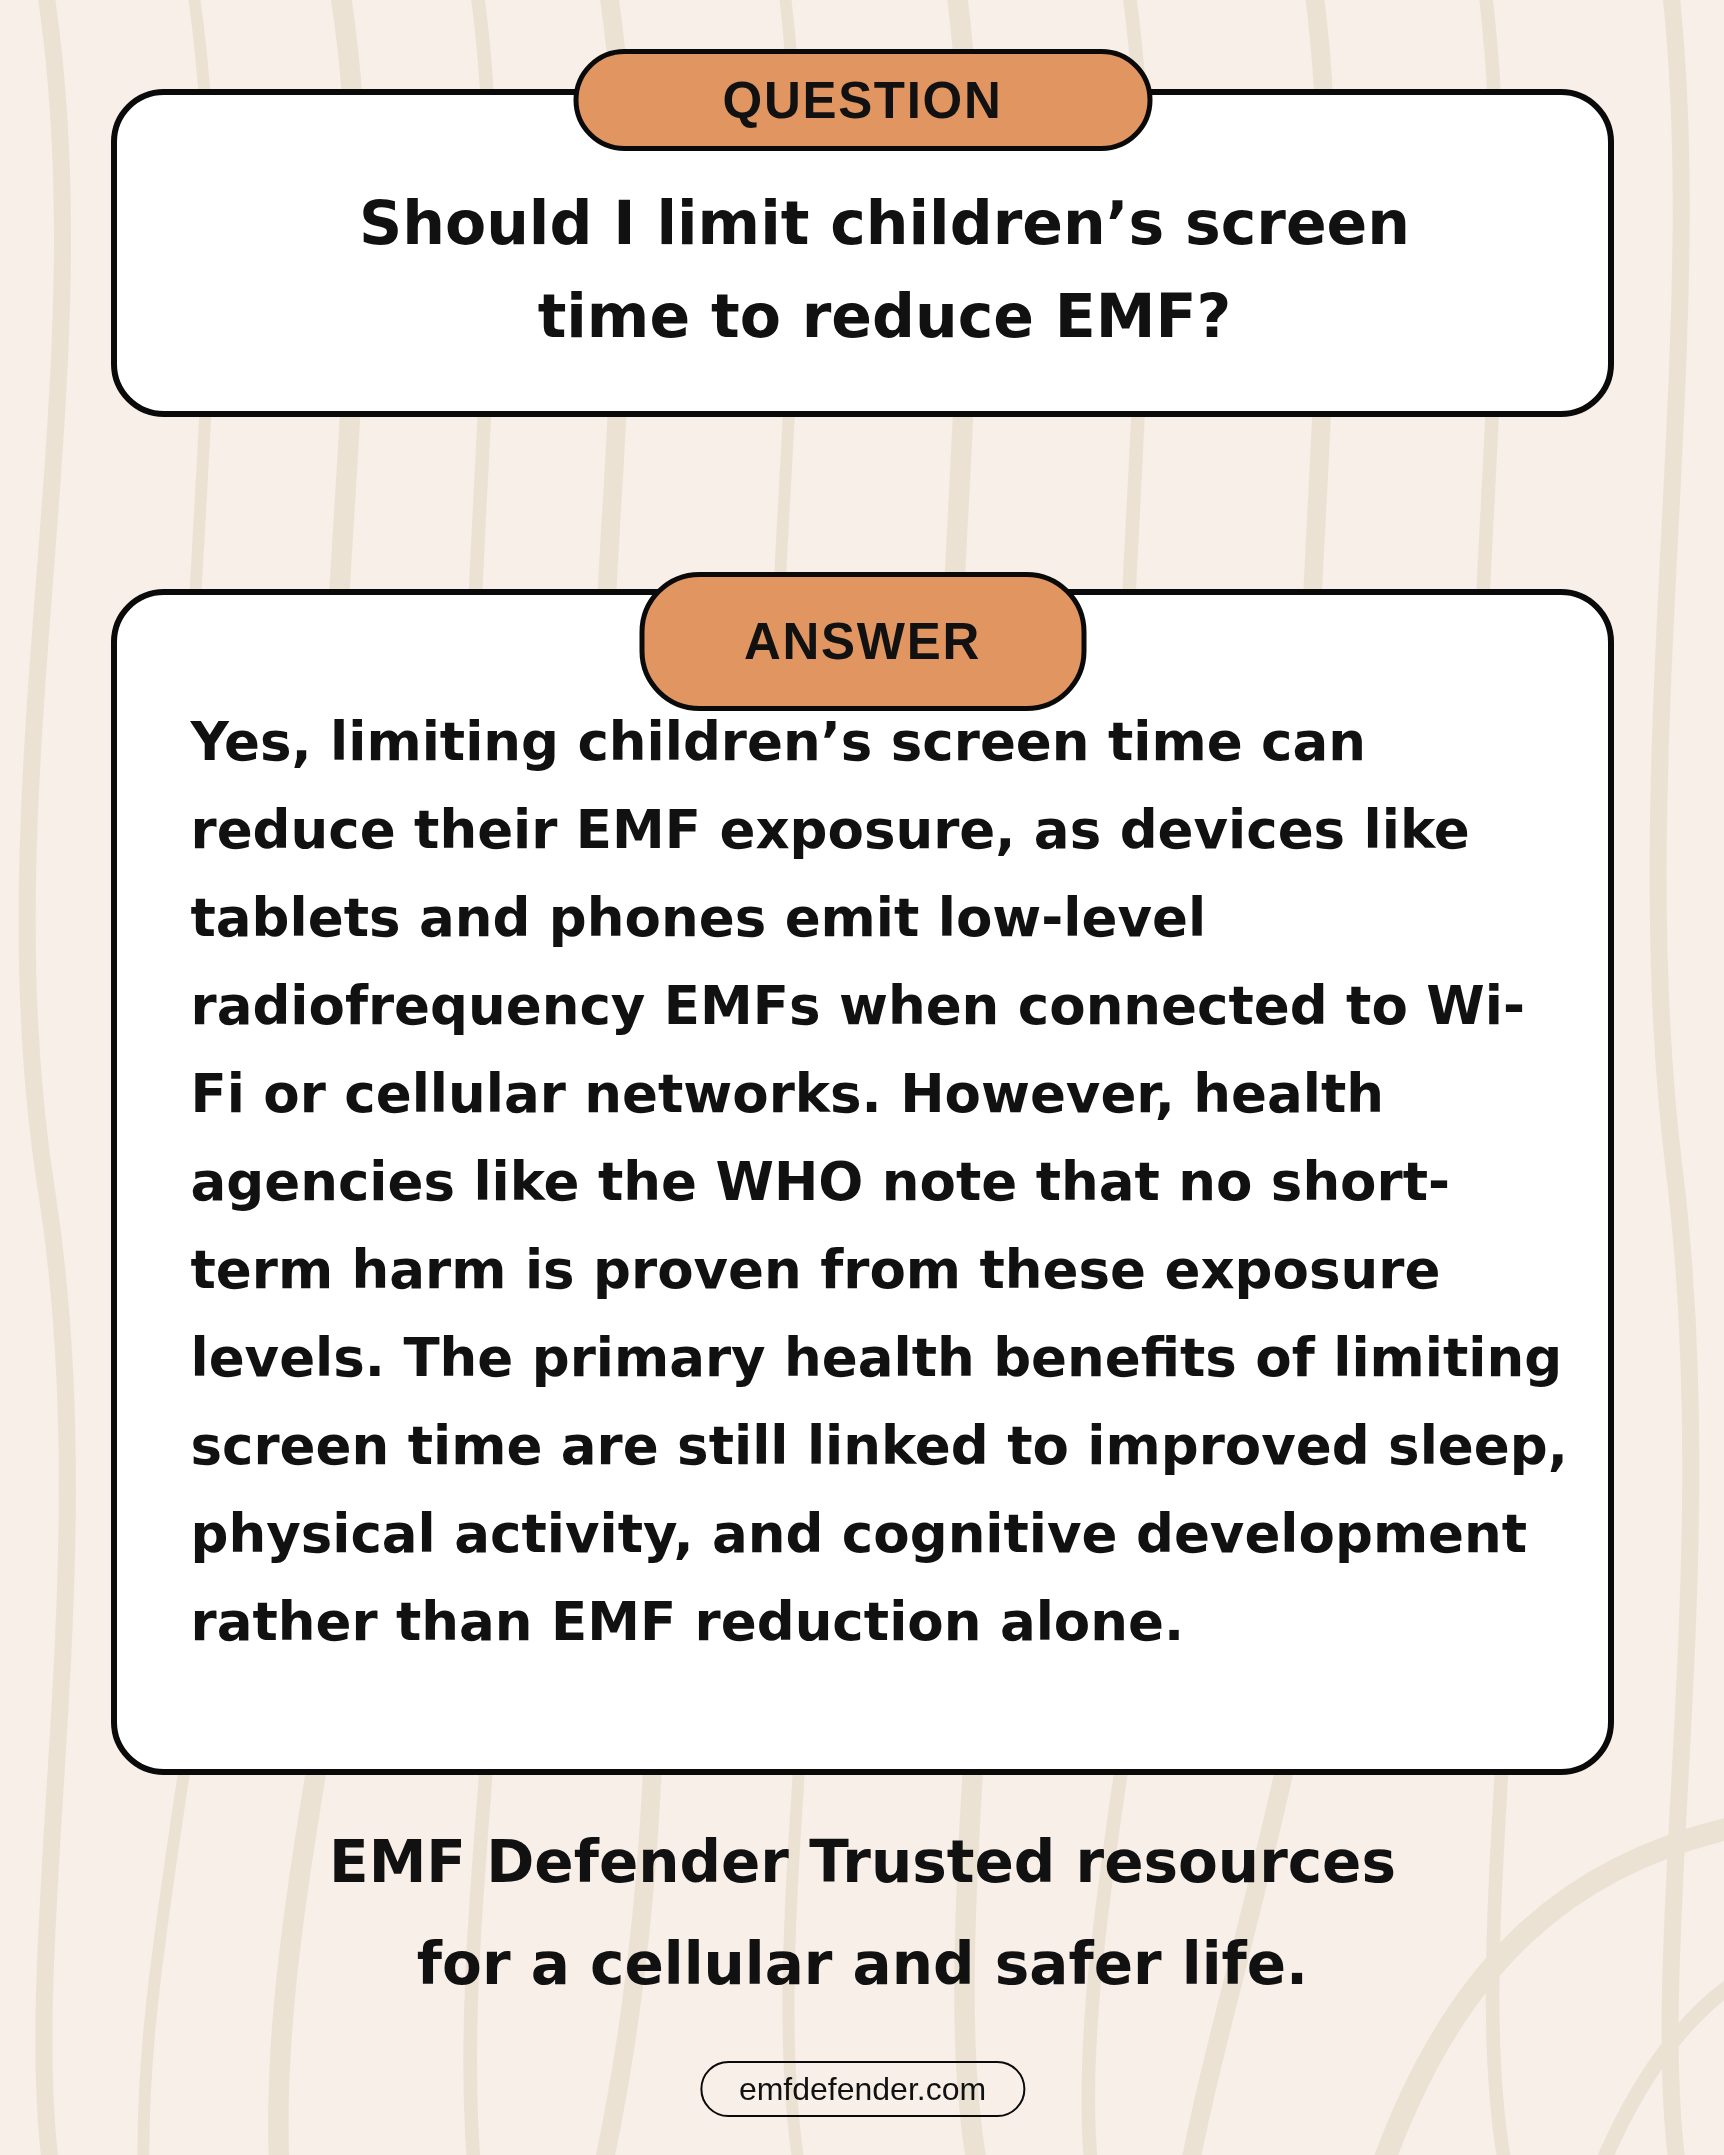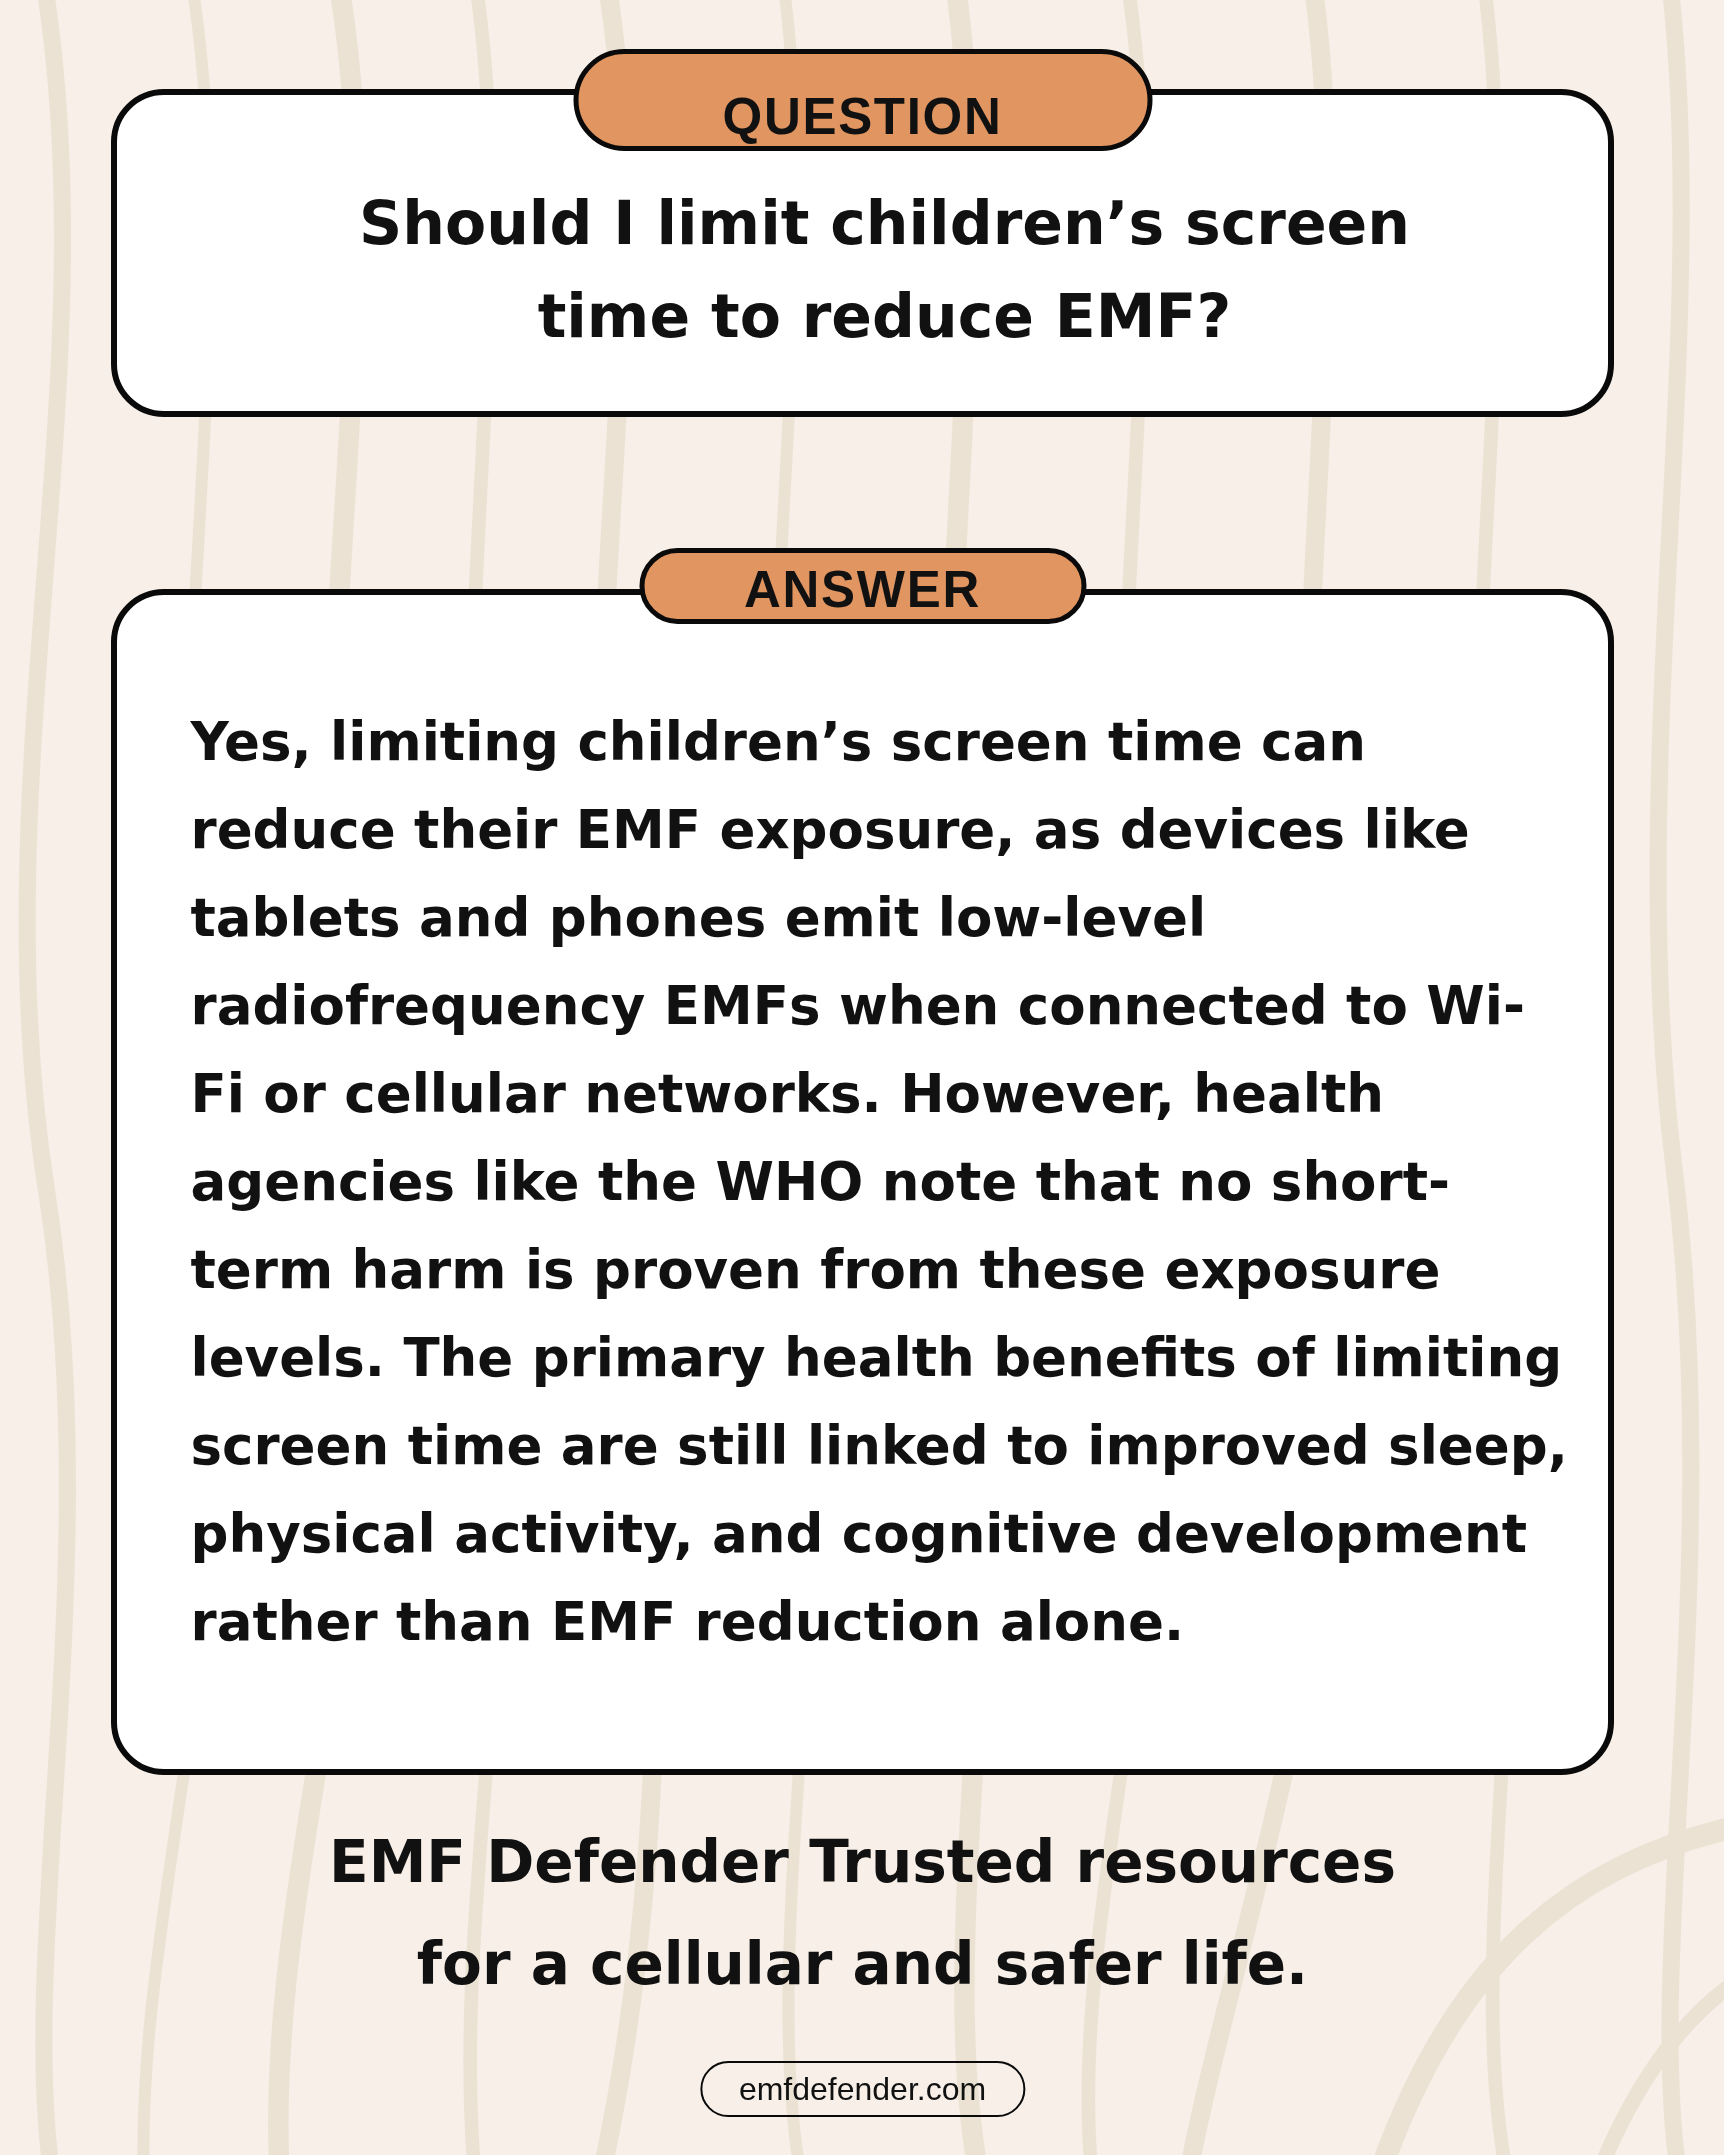--- a/index.html
+++ b/index.html
@@ -38,33 +38,33 @@
 
   
   .badge {
     position: absolute;
     left: 50%;
     transform: translateX(-50%);
     background: var(--accent-color);
     border: 5.1px solid var(--border-color);
     border-radius: 60px;
     display: flex;
-    align-items: flex-end;
+    align-items: center;
     justify-content: center;
     z-index: 3;
   }
   .badge-label {
     font-family: "Liberation Sans", sans-serif;
     font-weight: 700;
     font-size: 51px;
     letter-spacing: 1.7px;
     color: var(--text-color);
   }
   .question-badge { top: 49px;  width: 579px; height: 102px; }
-  .answer-badge   { top: 548px; width: 447px; height: 76px; }
+  .answer-badge   { top: 572px; width: 447px; height: 139px; }
 
   
   .card {
     position: absolute;
     left: 111px;
     width: 1503px;
     background: var(--card-color);
     border: 6px solid var(--border-color);
     border-radius: 53px;
     display: flex;

